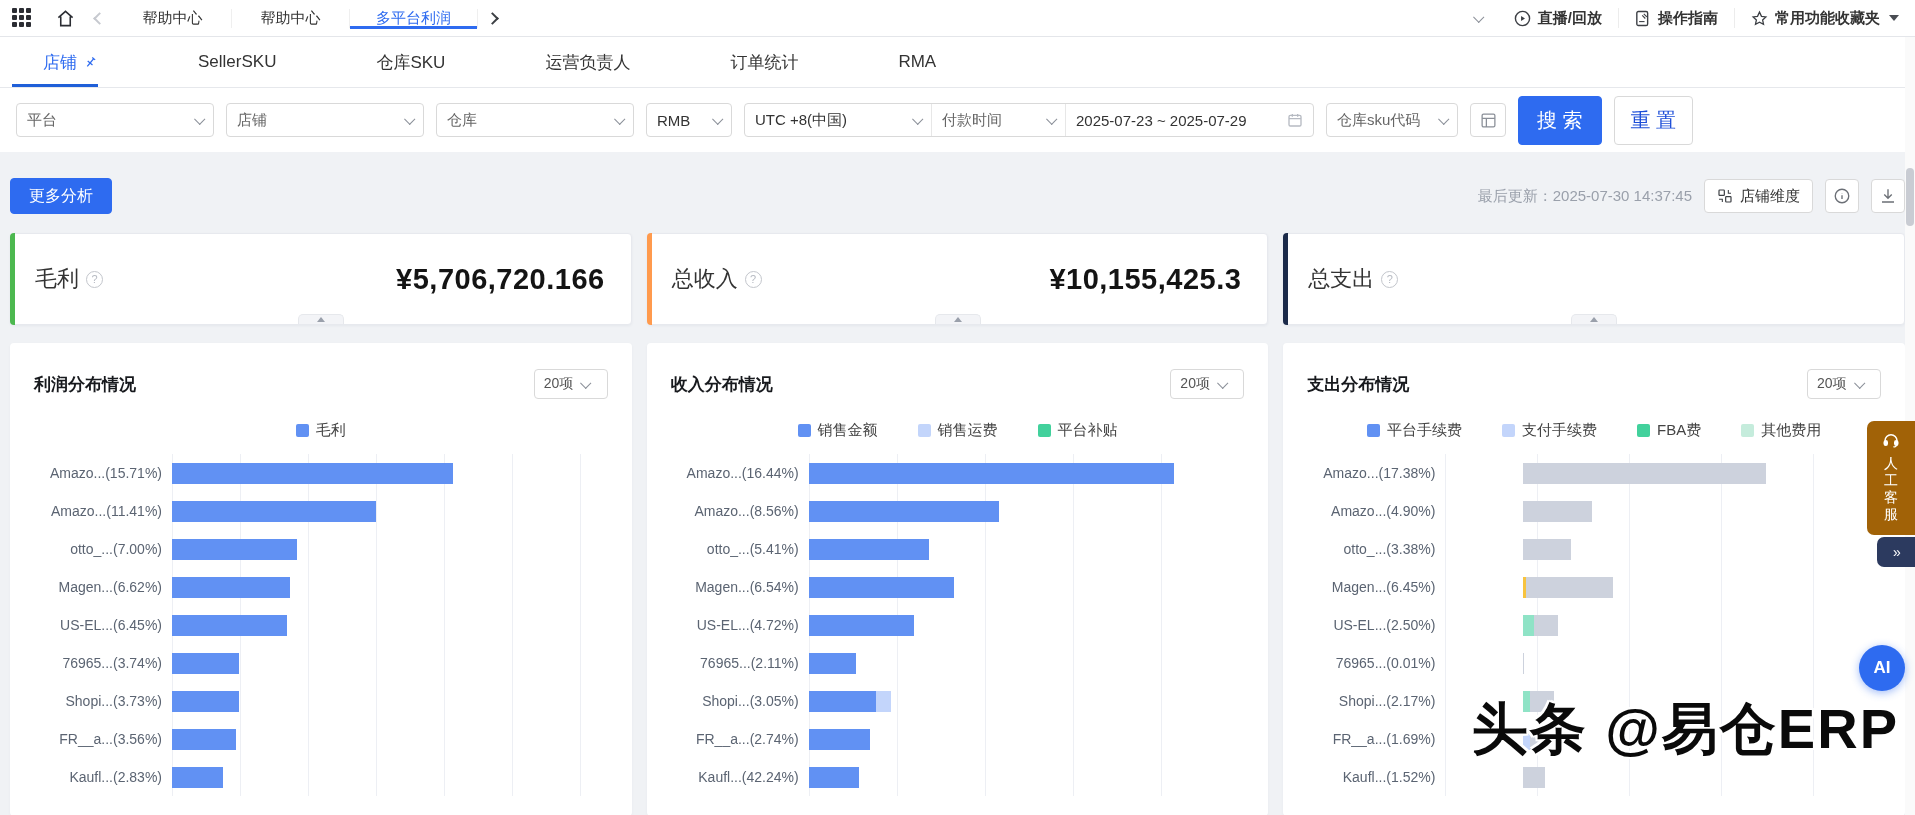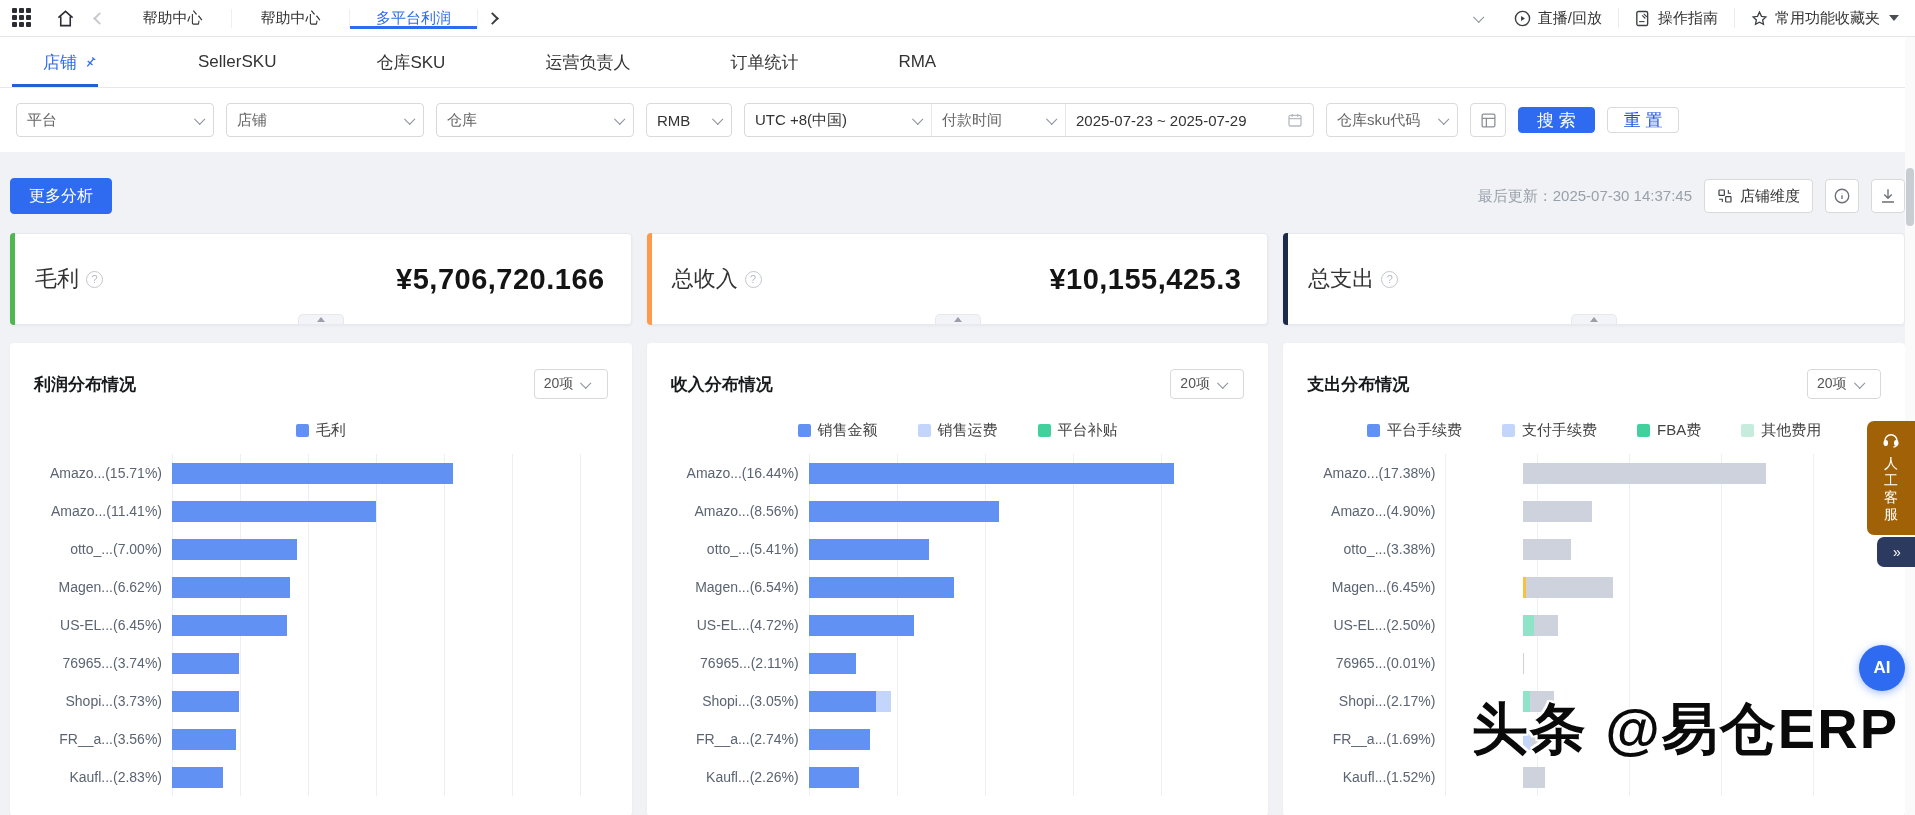--- a/index.html
+++ b/index.html
@@ -13,42 +13,42 @@
   .appgrid { width:20px; height:20px; margin:0 14px 0 12px; display:grid; grid-template-columns:repeat(3,5px); grid-template-rows:repeat(3,5px); gap:2px; cursor:pointer; }
   .appgrid i { background:#2b2d33; border-radius:1px; }
   .icon-btn { display:flex; align-items:center; justify-content:center; padding:0 10px; height:100%; cursor:pointer; }
   .chev-left { width:9px; height:9px; border-left:2px solid #c6c9cf; border-bottom:2px solid #c6c9cf; transform:rotate(45deg); }
   .chev-right-dark { width:9px; height:9px; border-right:2px solid #3c3f44; border-top:2px solid #3c3f44; transform:rotate(45deg); }
   .page-tab { display:flex; align-items:center; justify-content:center; min-width:118px; padding:0 26px; font-size:15px; color:#333; border-right:1px solid #efefef; cursor:pointer; position:relative; }
   .page-tab:first-of-type { border-left:1px solid #efefef; }
   .page-tab.active { color:#2e6bf0; }
   .page-tab.active::after { content:""; position:absolute; left:0; right:0; bottom:-1px; height:3px; background:#2e6bf0; }
   .topbar-right { margin-left:auto; display:flex; align-items:center; font-size:15px; color:#333; }
-  .topbar-item { display:flex; align-items:center; gap:7px; padding:0 16px; height:20px; cursor:pointer; border-left:1px solid #ececec; }
+  .topbar-item { display:flex; align-items:center; gap:7px; padding:0 16px; height:20px; cursor:pointer; border-left:1px solid #ececec;font-weight:bold; }
   .topbar-item.noborder { border-left:none; }
   .chev-down { width:8px; height:8px; border-right:1.6px solid #8a8f98; border-bottom:1.6px solid #8a8f98; transform:rotate(45deg) translateY(-1px); }
   .caret-down { width:0; height:0; border-left:5px solid transparent; border-right:5px solid transparent; border-top:6px solid #4a4d53; margin-left:2px; }
   .tb-svg { display:block; }
 
   
   .module-tabs { height:51px; background:#fff; border-bottom:1px solid #e6e8ec; display:flex; align-items:center; padding-left:43px; gap:100px; position:relative; }
   .mtab { font-size:17px; color:#333; cursor:pointer; display:flex; align-items:center; gap:6px; }
   .mtab.active { color:#2e6bf0; }
   .module-tabs::after { content:""; position:absolute; left:12px; bottom:0; width:86px; height:3px; background:#1f5fd8; }
 
   
   .filter-row { background:#fff; padding:15px 16px; display:flex; align-items:center; gap:12px; height:64px; }
   .ctrl { height:34px; border:1px solid #d9d9d9; border-radius:4px; background:#fff; display:flex; align-items:center; font-size:15px; color:#666; padding:0 10px; cursor:pointer; }
   .ctrl .lbl { flex:1; white-space:nowrap; overflow:hidden; }
   .ctrl .chev-down { margin-left:10px; flex:none; }
   .group { padding:0; }
   .gitem { height:100%; display:flex; align-items:center; padding:0 10px; }
   .gitem + .gitem { border-left:1px solid #e7e7e7; }
   .placeholder { color:#bfbfbf; }
-  .btn { height:26px; border-radius:4px; font-size:17px; display:flex; align-items:center; justify-content:center; cursor:pointer; }
+  .btn { height:49px; border-radius:4px; font-size:20px; display:flex; align-items:center; justify-content:center; cursor:pointer; }
   .btn-primary { background:#2e6bf0; color:#fff; border:1px solid #2e6bf0; padding:0 18px; }
   .btn-plain { background:#fff; color:#1d4ed8; border:1px solid #d9d9d9; padding:0 16px; }
   .sq-btn { width:36px; height:34px; border:1px solid #d9d9d9; border-radius:4px; background:#fff; display:flex; align-items:center; justify-content:center; cursor:pointer; }
 
   
   .content { padding:26px 10px 0; height:663px; }
   .toolbar { display:flex; align-items:center; }
   .toolbar-right { margin-left:auto; display:flex; align-items:center; gap:12px; }
   .last-update { color:#9aa0ab; font-size:15px; }
   .tb-btn { height:34px; background:#fff; border:1px solid #d9d9d9; border-radius:4px; display:flex; align-items:center; gap:7px; padding:0 12px; font-size:15px; color:#333; cursor:pointer; }
@@ -382,21 +382,21 @@
           <div class="chart-body">
             <div class="labels-col">
               <div class="cat-label">Amazo...(16.44%)</div>
               <div class="cat-label">Amazo...(8.56%)</div>
               <div class="cat-label">otto_...(5.41%)</div>
               <div class="cat-label">Magen...(6.54%)</div>
               <div class="cat-label">US-EL...(4.72%)</div>
               <div class="cat-label">76965...(2.11%)</div>
               <div class="cat-label">Shopi...(3.05%)</div>
               <div class="cat-label">FR__a...(2.74%)</div>
-              <div class="cat-label">Kaufl...(2.26%)</div>
+              <div class="cat-label">Kaufl...(42.24%)</div>
             </div>
             <div class="plot-col" style="background-image: repeating-linear-gradient(to right, rgb(237, 239, 244) 0px, rgb(237, 239, 244) 1px, transparent 1px, transparent 88px);">
               <div class="bar-row">
                 <div class="bar-seg" style="width: 83.8776%; background: rgb(97, 145, 243);"></div>
               </div>
               <div class="bar-row">
                 <div class="bar-seg" style="width: 43.6735%; background: rgb(97, 145, 243);"></div>
               </div>
               <div class="bar-row">
                 <div class="bar-seg" style="width: 27.602%; background: rgb(97, 145, 243);"></div>

